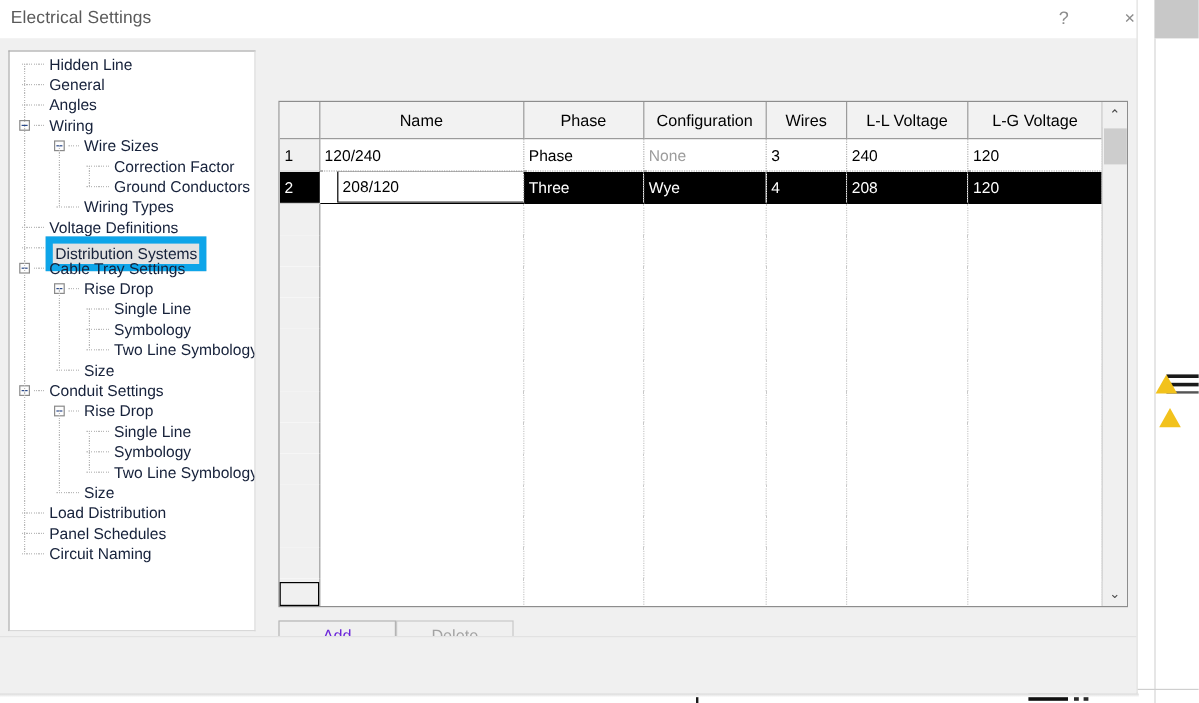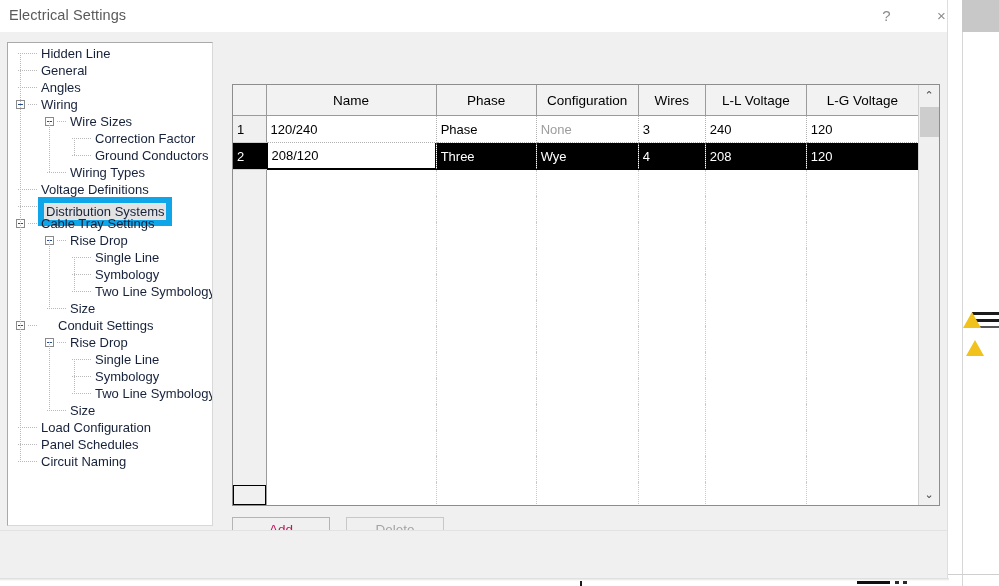--- a/index.html
+++ b/index.html
@@ -276,21 +276,21 @@
     border-right: 1px solid #000;
   }
   td.disabled-text { color: #9c9c9c; }
   .editcell {
     position: relative;
     background: #ffffff !important;
     padding: 0 !important;
   }
   .editbox {
     position: absolute;
-    left: 0; top: -1px;
+    left: 14px; top: -1px;
     width: 100%;
     height: 27px;
     background: #ffffff;
     border: 1px solid #000000;
     box-sizing: border-box;
     color: #000000;
     font-size: 13px;
     line-height: 25px;
     padding-left: 4px;
   }
@@ -339,32 +339,32 @@
     position: absolute;
     left: 1px; top: 22px;
     width: 19px; height: 30px;
     background: #cdcdcd;
   }
 
   
   .btn {
     position: absolute;
     font-size: 13.5px;
-    color: #be185d;
+    color: #6d28d9;
     background: #f0f0f0;
     border: 1px solid #b4b4b4;
     box-sizing: border-box;
     display: flex;
     align-items: center;
     justify-content: center;
     cursor: default;
   }
   .btn.disabled { color: #a3a3a3; border-color: #c8c8c8; background:#f0f0f0; }
   .btn-add { left: 232px; top: 485px; width: 98px; height: 24px; }
-  .btn-del { left: 346px; top: 485px; width: 98px; height: 24px; }
+  .btn-del { left: 330px; top: 485px; width: 98px; height: 24px; }
 
   
   .footer {
     position: absolute;
     left: 0; top: 530px;
     width: 947px; height: 47px;
     background: #f0f0f0;
     border-top: 1px solid #e2e2e2;
   }
 </style>
@@ -471,21 +471,21 @@
               <div class="dashline" style="left: 64px; width: 19px;"></div>
               <span class="tlabel" style="left: 84px;">Two Line Symbology</span>
             </div>
             <div class="tnode">
               <div class="dashline" style="left: 39px; width: 19px;"></div>
               <span class="tlabel" style="left: 59px;">Size</span>
             </div>
             <div class="tnode">
               <div class="dashline" style="left: 20px; width: 9px;"></div>
               <div class="tbox" style="left: 8px;"></div>
-              <span class="tlabel" style="left: 47px;">Conduit Settings</span>
+              <span class="tlabel" style="left: 30px;">Conduit Settings</span>
             </div>
             <div class="tnode">
               <div class="dashline" style="left: 49px; width: 9px;"></div>
               <div class="tbox" style="left: 37px;"></div>
               <span class="tlabel" style="left: 59px;">Rise Drop</span>
             </div>
             <div class="tnode">
               <div class="dashline" style="left: 64px; width: 19px;"></div>
               <span class="tlabel" style="left: 84px;">Single Line</span>
             </div>
@@ -496,21 +496,21 @@
             <div class="tnode">
               <div class="dashline" style="left: 64px; width: 19px;"></div>
               <span class="tlabel" style="left: 84px;">Two Line Symbology</span>
             </div>
             <div class="tnode">
               <div class="dashline" style="left: 39px; width: 19px;"></div>
               <span class="tlabel" style="left: 59px;">Size</span>
             </div>
             <div class="tnode">
               <div class="dashline" style="left: 10px; width: 19px;"></div>
-              <span class="tlabel" style="left: 30px;">Load Configuration</span>
+              <span class="tlabel" style="left: 30px;">Load Distribution</span>
             </div>
             <div class="tnode">
               <div class="dashline" style="left: 10px; width: 19px;"></div>
               <span class="tlabel" style="left: 30px;">Panel Schedules</span>
             </div>
             <div class="tnode">
               <div class="dashline" style="left: 10px; width: 19px;"></div>
               <span class="tlabel" style="left: 30px;">Circuit Naming</span>
             </div>
             <div class="dashvert" style="left: 12px; top: 10px; height: 408px;"></div>

